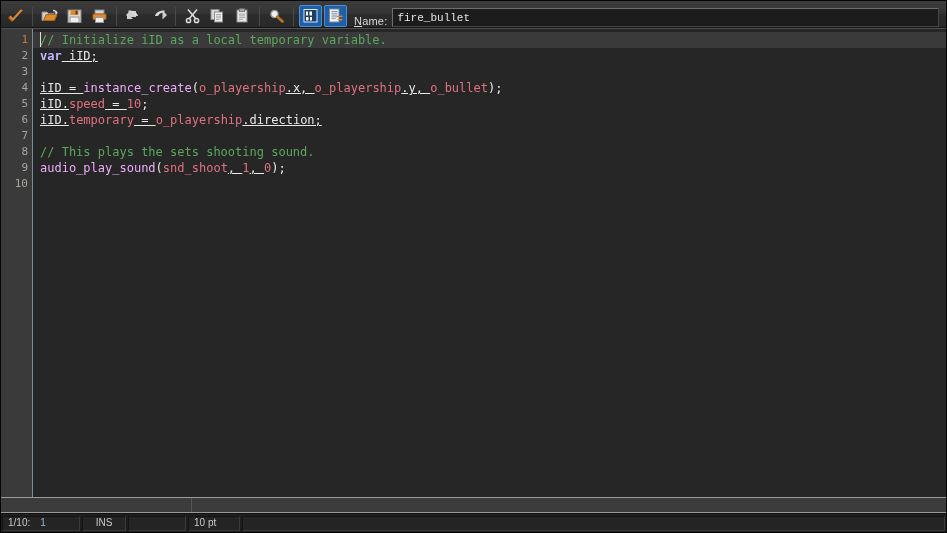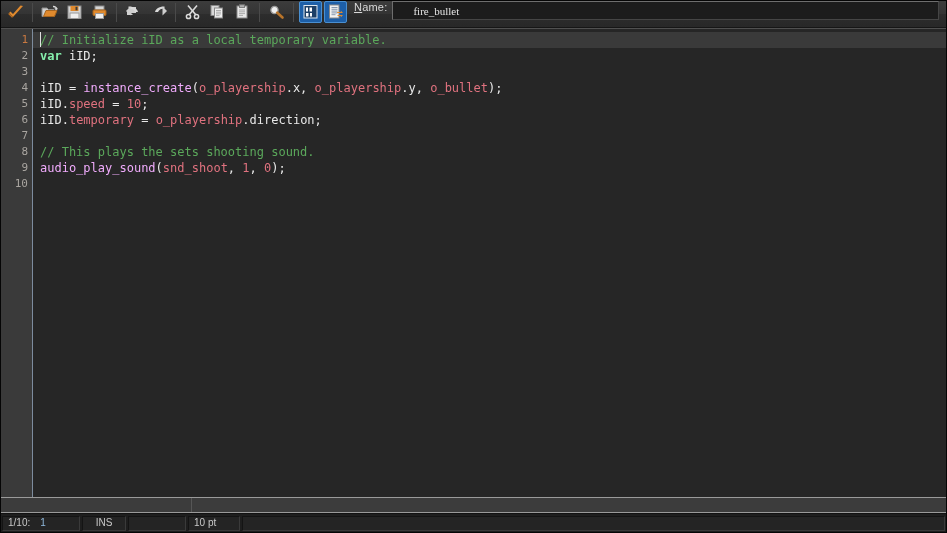--- a/index.html
+++ b/index.html
@@ -24,21 +24,21 @@
     overflow: hidden;
   }
 
   
   .toolbar {
     height: 27px;
     min-height: 27px;
     background: linear-gradient(to bottom, #3c3c3c 0%, #343434 48%, #2c2c2c 52%, #282828 100%);
     border-bottom: 1px solid #161616;
     display: flex;
-    align-items: flex-start;
+    align-items: flex-end;
     padding: 0 2px;
     position: relative;
   }
   .tb-btn {
     width: 23px;
     height: 22px;
     display: flex;
     align-items: center;
     justify-content: center;
     border: 1px solid transparent;
@@ -72,23 +72,23 @@
   .name-label u { text-decoration: underline; }
 
   .name-input {
     flex: 1 1 auto;
     height: 19px;
     background: #1c1c1c;
     border: 1px solid #6e6e6e;
     border-right-color: #454545;
     border-bottom-color: #454545;
     color: #e4e4e4;
-    font-family: Liberation Serif, serif;
+    font-family: Liberation Mono, monospace;
     font-size: 11px;
-    padding: 0 20px;
+    padding: 0 4px;
     margin-right: 5px;
     outline: none;
   }
 
   
   .editor-wrap {
     flex: 1 1 auto;
     display: flex;
     background: #262626;
     border-top: 1px solid #505050;
@@ -134,25 +134,25 @@
     line-height: 16px;
     white-space: pre;
     font-family: "DejaVu Sans Mono", monospace;
     font-size: 12px;
     padding-left: 7px;
     color: #e8e8e8;
   }
   .code .row.cur { background: #3a3a3a; }
 
   .c-com  { color: #5ba85b; }
-  .c-kw   { color: #86efac; font-weight: bold; }
+  .c-kw   { color: #c4b5fd; font-weight: bold; }
   .c-fn   { color: #f0abfc; }
   .c-obj  { color: #e0727f; }
   .c-num  { color: #e0727f; }
-  .c-var  { color: #e8e8e8; }
+  .c-var  { color: #e8e8e8; text-decoration: underline; }
   .c-pun  { color: #e8e8e8; }
 
   .caret {
     position: absolute;
     left: 7px;
     top: 3px;
     width: 1px;
     height: 15px;
     background: #e0e0e0;
   }

